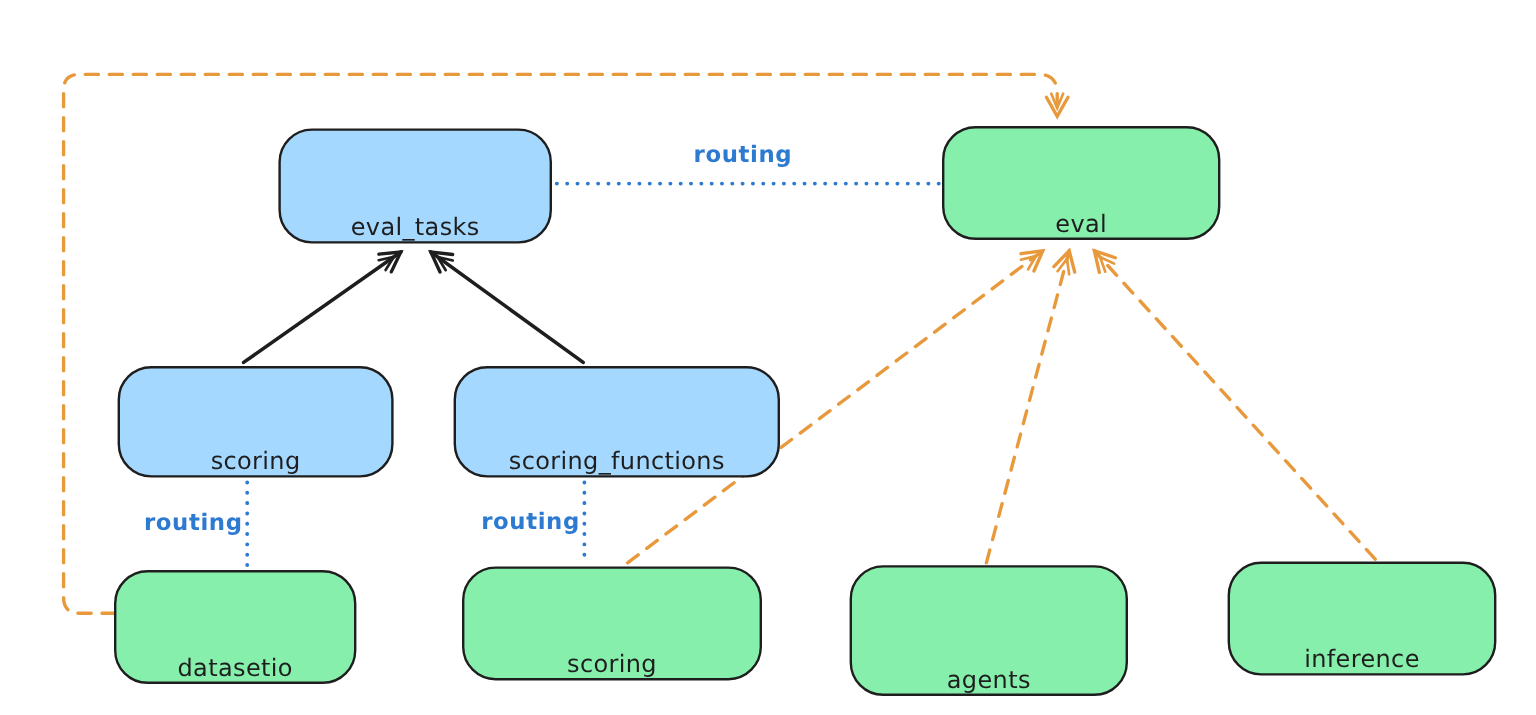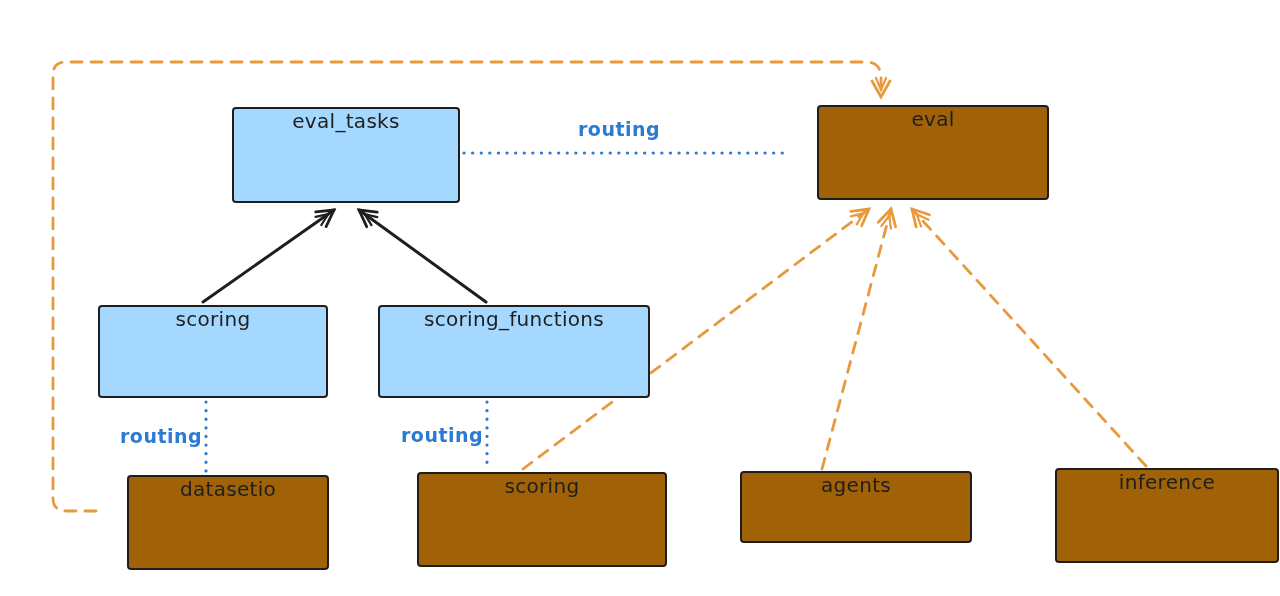--- a/index.html
+++ b/index.html
@@ -13,30 +13,30 @@
   }
   .connector-layer {
     position: absolute;
     left: 0; top: 0;
     width: 1280px; height: 596px;
   }
   .node {
     position: absolute;
     box-sizing: border-box;
     border: 2.8px solid #1e1e1e;
-    border-radius: 4px;
+    border-radius: 28px;
     display: flex;
-    align-items: flex-start;
+    align-items: flex-end;
     justify-content: center;
     font-size: 20px;
     color: #1e1e1e;
     letter-spacing: 0.3px;
   }
   .node.blue  { background: #a5d8ff; }
-  .node.green { background: #a16207; margin-left: 32px; }
+  .node.green { background: #86efac; }
   .edge-label {
     position: absolute;
     color: #2d7ad1;
     font-size: 19px;
     font-weight: 600;
     letter-spacing: 0.5px;
     white-space: nowrap;
   }
 </style>
 </head>
@@ -92,21 +92,21 @@
   </div>
 
   <div class="node green" style="left:95px;   top:475px; width:202px; height:95px;">
     <span>datasetio</span>
   </div>
 
   <div class="node green" style="left:385px;  top:472px; width:250px; height:95px;">
     <span>scoring</span>
   </div>
 
-  <div class="node green" style="left:708px;  top:471px; width:232px; height:72px;">
+  <div class="node green" style="left:708px;  top:471px; width:232px; height:109px;">
     <span>agents</span>
   </div>
 
   <div class="node green" style="left:1023px; top:468px; width:224px; height:95px;">
     <span>inference</span>
   </div>
 
   <span class="edge-label" style="left:578px; top:118px;">routing</span>
   <span class="edge-label" style="left:120px; top:425px;">routing</span>
   <span class="edge-label" style="left:401px; top:424px;">routing</span>

